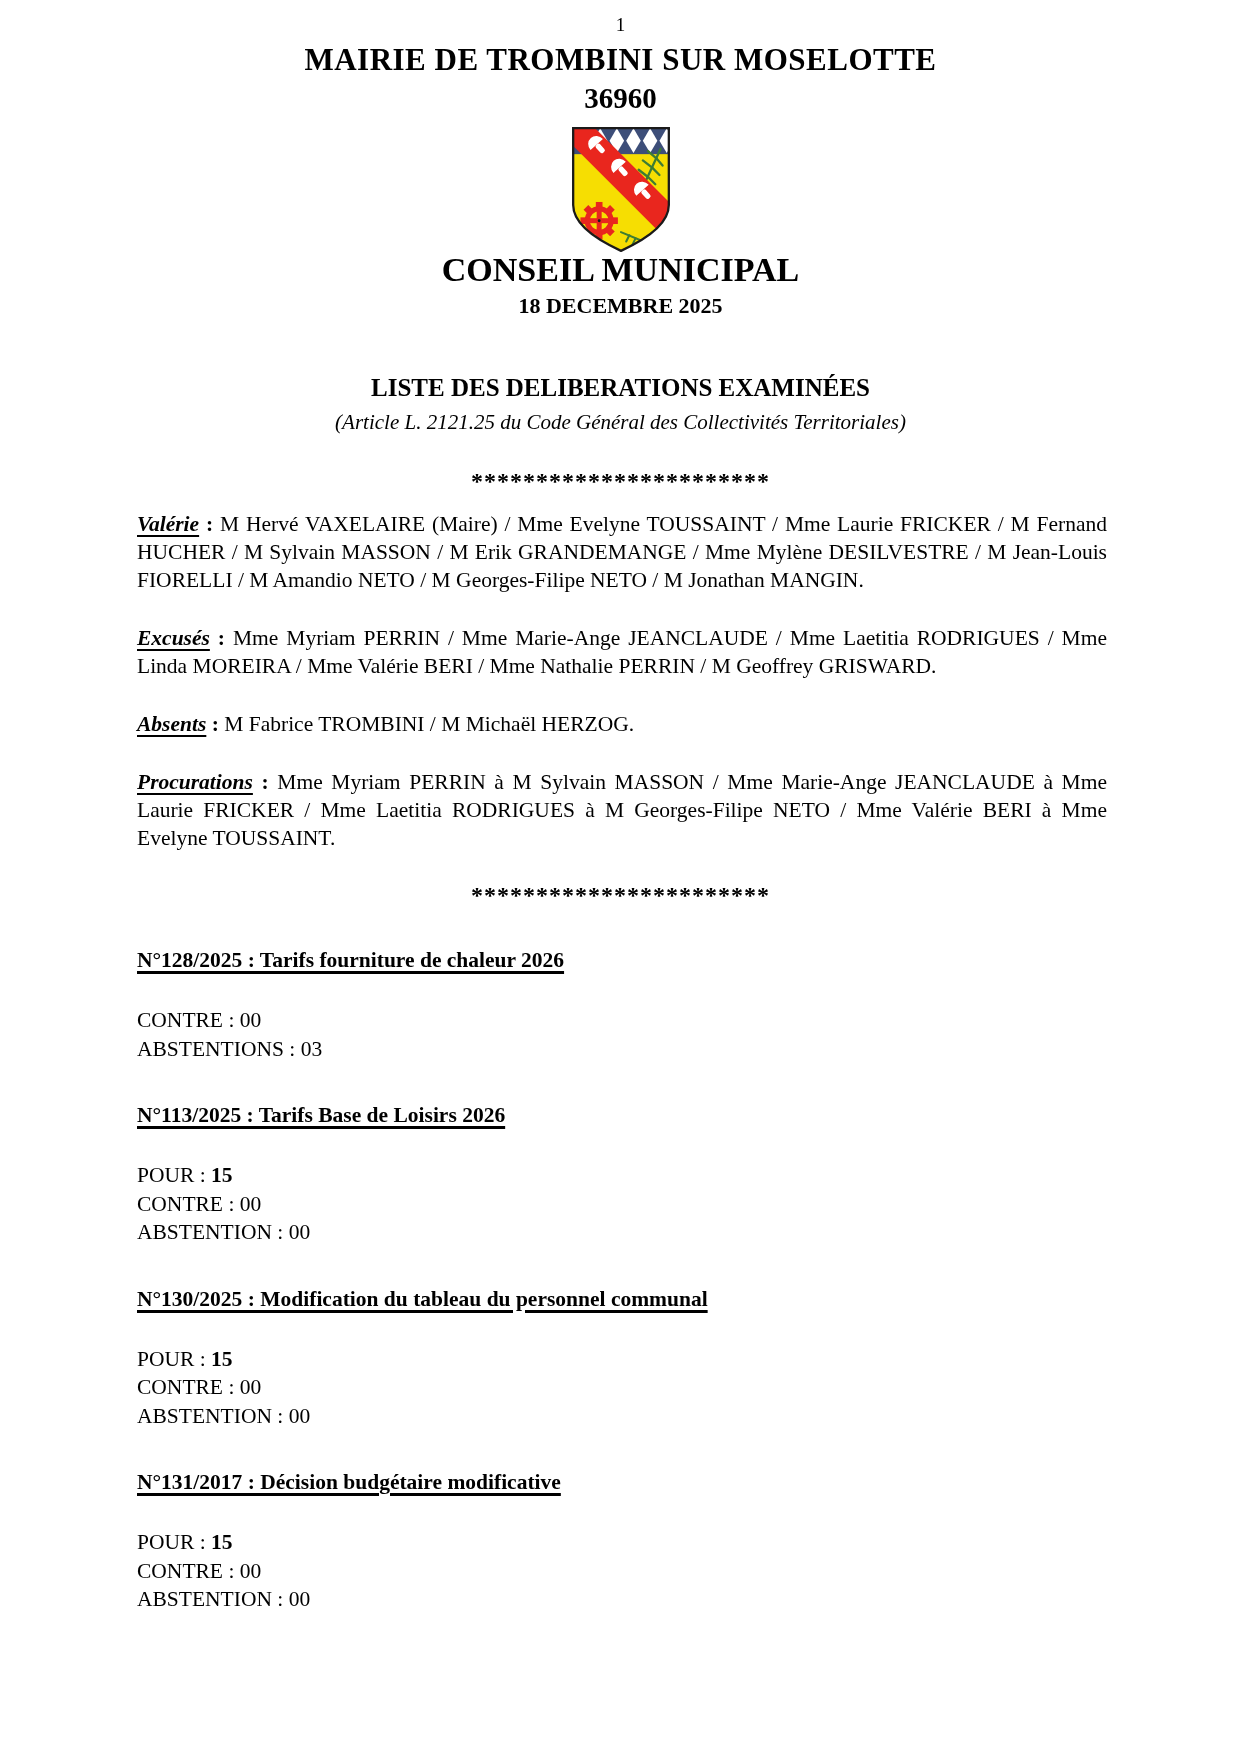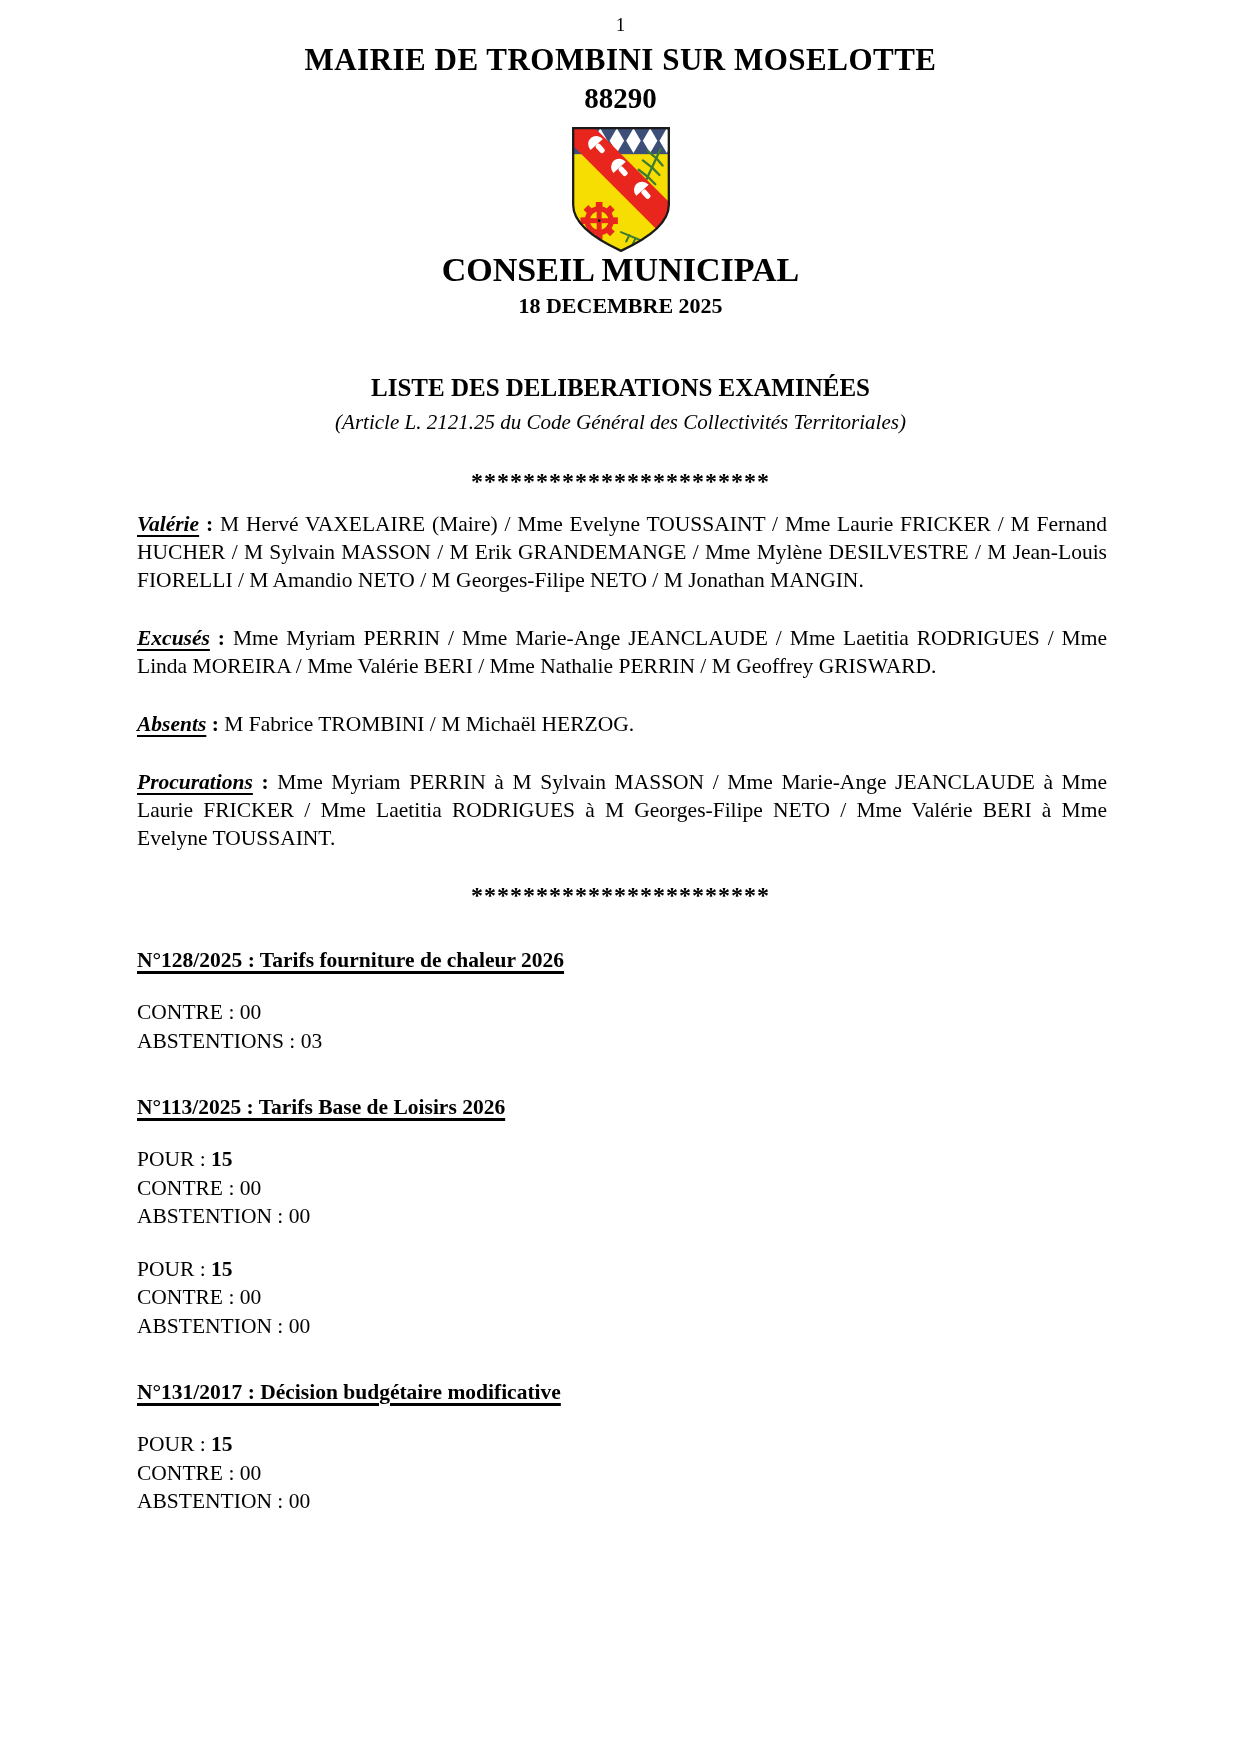--- a/index.html
+++ b/index.html
@@ -24,38 +24,38 @@
   .para{
     margin:30px 134px 0 137px;
     font-size:21.5px;line-height:28px;
     text-align:justify;
   }
   .para.first{margin-top:16px;}
   .att-label{font-weight:bold;font-style:italic;text-decoration:underline;text-decoration-thickness:2px;text-underline-offset:4px;}
   .att-colon{font-weight:bold;}
   .delib{margin:0 134px 0 137px;}
   .delib-title{
-    font-size:21.5px;line-height:28px;font-weight:bold;margin:38px 0 0 0;
+    font-size:21.5px;line-height:28px;font-weight:bold;margin:38px 0 8px 0;
     text-decoration:underline;text-decoration-thickness:2.5px;text-underline-offset:4px;
     display:inline-block;
   }
   .votes{margin-top:24px;}
   .vote-line{margin:0;font-size:21.5px;line-height:28.5px;}
   .vote-val.bold{font-weight:bold;}
 </style>
 </head>
 <body>
 
 <div class="page">
 
   <div class="center page-num">1</div>
 
   <h1 class="center main-title" style="margin-bottom:0;">MAIRIE DE TROMBINI SUR MOSELOTTE</h1>
 
-  <div class="center postal">88290</div>
+  <div class="center postal">36960</div>
 
   <div class="center arms-wrap">
     <svg width="104" height="131" viewBox="0 0 100 126" aria-label="blason">
       <defs>
         <clipPath id="shieldClip">
           <path d="M4,4 H96 V78 Q96,101 50,122 Q4,101 4,78 Z"></path>
         </clipPath>
       </defs>
       <g clip-path="url(#shieldClip)">
         <rect x="0" y="0" width="100" height="126" fill="#F6DE02"></rect>
@@ -165,20 +165,21 @@
   <section class="delib">
     <h3 class="delib-title">N°113/2025 : Tarifs Base de Loisirs 2026</h3>
     <div class="votes">
       <p class="vote-line"><span>POUR</span><span class="att-colon" style="font-weight:normal"> : </span><span class="vote-val bold">15</span></p>
       <p class="vote-line"><span>CONTRE</span><span class="att-colon" style="font-weight:normal"> : </span><span class="vote-val">00</span></p>
       <p class="vote-line"><span>ABSTENTION</span><span class="att-colon" style="font-weight:normal"> : </span><span class="vote-val">00</span></p>
     </div>
   </section>
 
   <section class="delib">
+    <h3 class="delib-title">N°130/2025 : Modification du tableau du personnel communal</h3>
     <div class="votes">
       <p class="vote-line"><span>POUR</span><span class="att-colon" style="font-weight:normal"> : </span><span class="vote-val bold">15</span></p>
       <p class="vote-line"><span>CONTRE</span><span class="att-colon" style="font-weight:normal"> : </span><span class="vote-val">00</span></p>
       <p class="vote-line"><span>ABSTENTION</span><span class="att-colon" style="font-weight:normal"> : </span><span class="vote-val">00</span></p>
     </div>
   </section>
 
   <section class="delib">
     <h3 class="delib-title">N°131/2017 : Décision budgétaire modificative</h3>
     <div class="votes">

